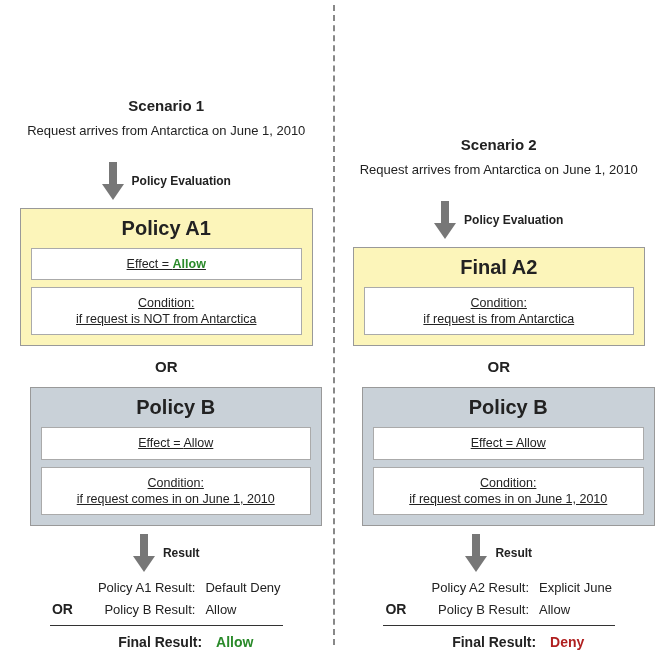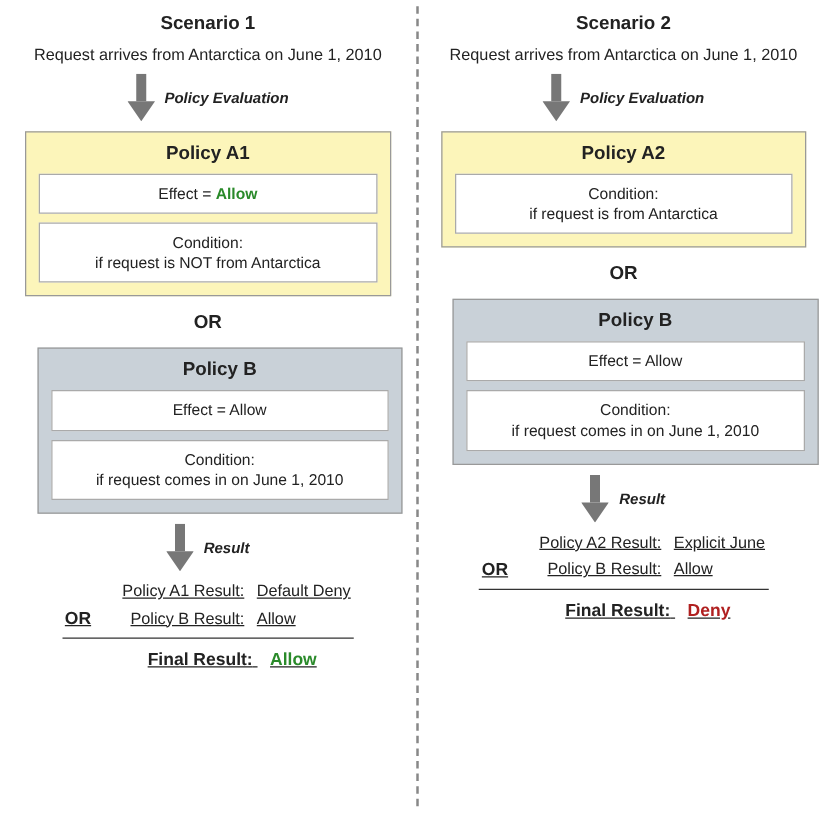--- a/index.html
+++ b/index.html
@@ -9,20 +9,21 @@
     height: 650px;
     background: #fff;
     position: relative;
     font-size: 13px;
     color: #222;
   }
   .container {
     display: flex;
     width: 100%;
     height: 100%;
+    align-items: flex-end;
   }
   .scenario {
     width: 50%;
     padding: 10px 20px 0 20px;
     display: flex;
     flex-direction: column;
     align-items: center;
   }
   .divider {
     position: absolute;
@@ -32,68 +33,67 @@
     border-left: 2px dashed #888;
   }
   .title {
     font-weight: bold;
     font-size: 15px;
     margin-bottom: 8px;
   }
   .request {
     text-align: center;
     line-height: 1.35;
-    margin-bottom: 2px;
+    margin-bottom: 18px;
   }
   .arrow-row {
     display: flex;
     align-items: center;
     gap: 8px;
     margin: 4px 0;
-    font-style: italic;
   }
   .arrow-label {
     font-weight: bold;
     font-size: 12px;
   }
   .policy-box {
     width: 100%;
     border: 1px solid #999;
     padding: 8px 10px 10px 10px;
     margin: 4px 0;
   }
   .policy-yellow { background: #fcf5ba; }
   .policy-blue { background: #c9d1d8; margin-left: 19px; }
   .policy-title {
     font-weight: bold;
-    font-size: 15px;
+    font-size: 20px;
     text-align: center;
     margin-bottom: 8px;
   }
   .inner-box {
     background: #fff;
     border: 1px solid #aaa;
     padding: 7px 24px;
     text-align: center;
     margin-bottom: 7px;
     line-height: 1.3;
     font-size: 12.5px;
+    text-decoration: underline;
   }
   .inner-box:last-child { margin-bottom: 0; }
   .effect-allow { color: #2a8a2a; font-weight: bold; }
   .effect-deny  { color: #b02020; font-weight: bold; }
   .or-big {
     font-weight: bold;
     font-size: 15px;
     margin: 8px 0;
   }
   .results {
     width: 100%;
     margin-top: 4px;
-    text-decoration: underline;
   }
   .results-table {
     display: grid;
     grid-template-columns: 36px auto auto;
     column-gap: 10px;
     row-gap: 6px;
     align-items: center;
     justify-content: center;
     padding: 0 12px 6px 12px;
   }
@@ -181,21 +181,21 @@
 
     <div class="arrow-row">
       <svg class="arrow" width="22" height="38">
         <rect x="7" y="0" width="8" height="22" fill="#777"></rect>
         <polygon points="0,22 22,22 11,38" fill="#777"></polygon>
       </svg>
       <span class="arrow-label">Policy Evaluation</span>
     </div>
 
     <div class="policy-box policy-yellow">
-      <div class="policy-title">Policy A2</div>
+      <div class="policy-title">Final A2</div>
       <div class="inner-box" style="white-space:pre-line">Condition:
 if request is from Antarctica</div>
     </div>
 
     <div class="or-big">OR</div>
 
     <div class="policy-box policy-blue">
       <div class="policy-title">Policy B</div>
       <div class="inner-box">
         <span>Effect = </span><span>Allow</span>

